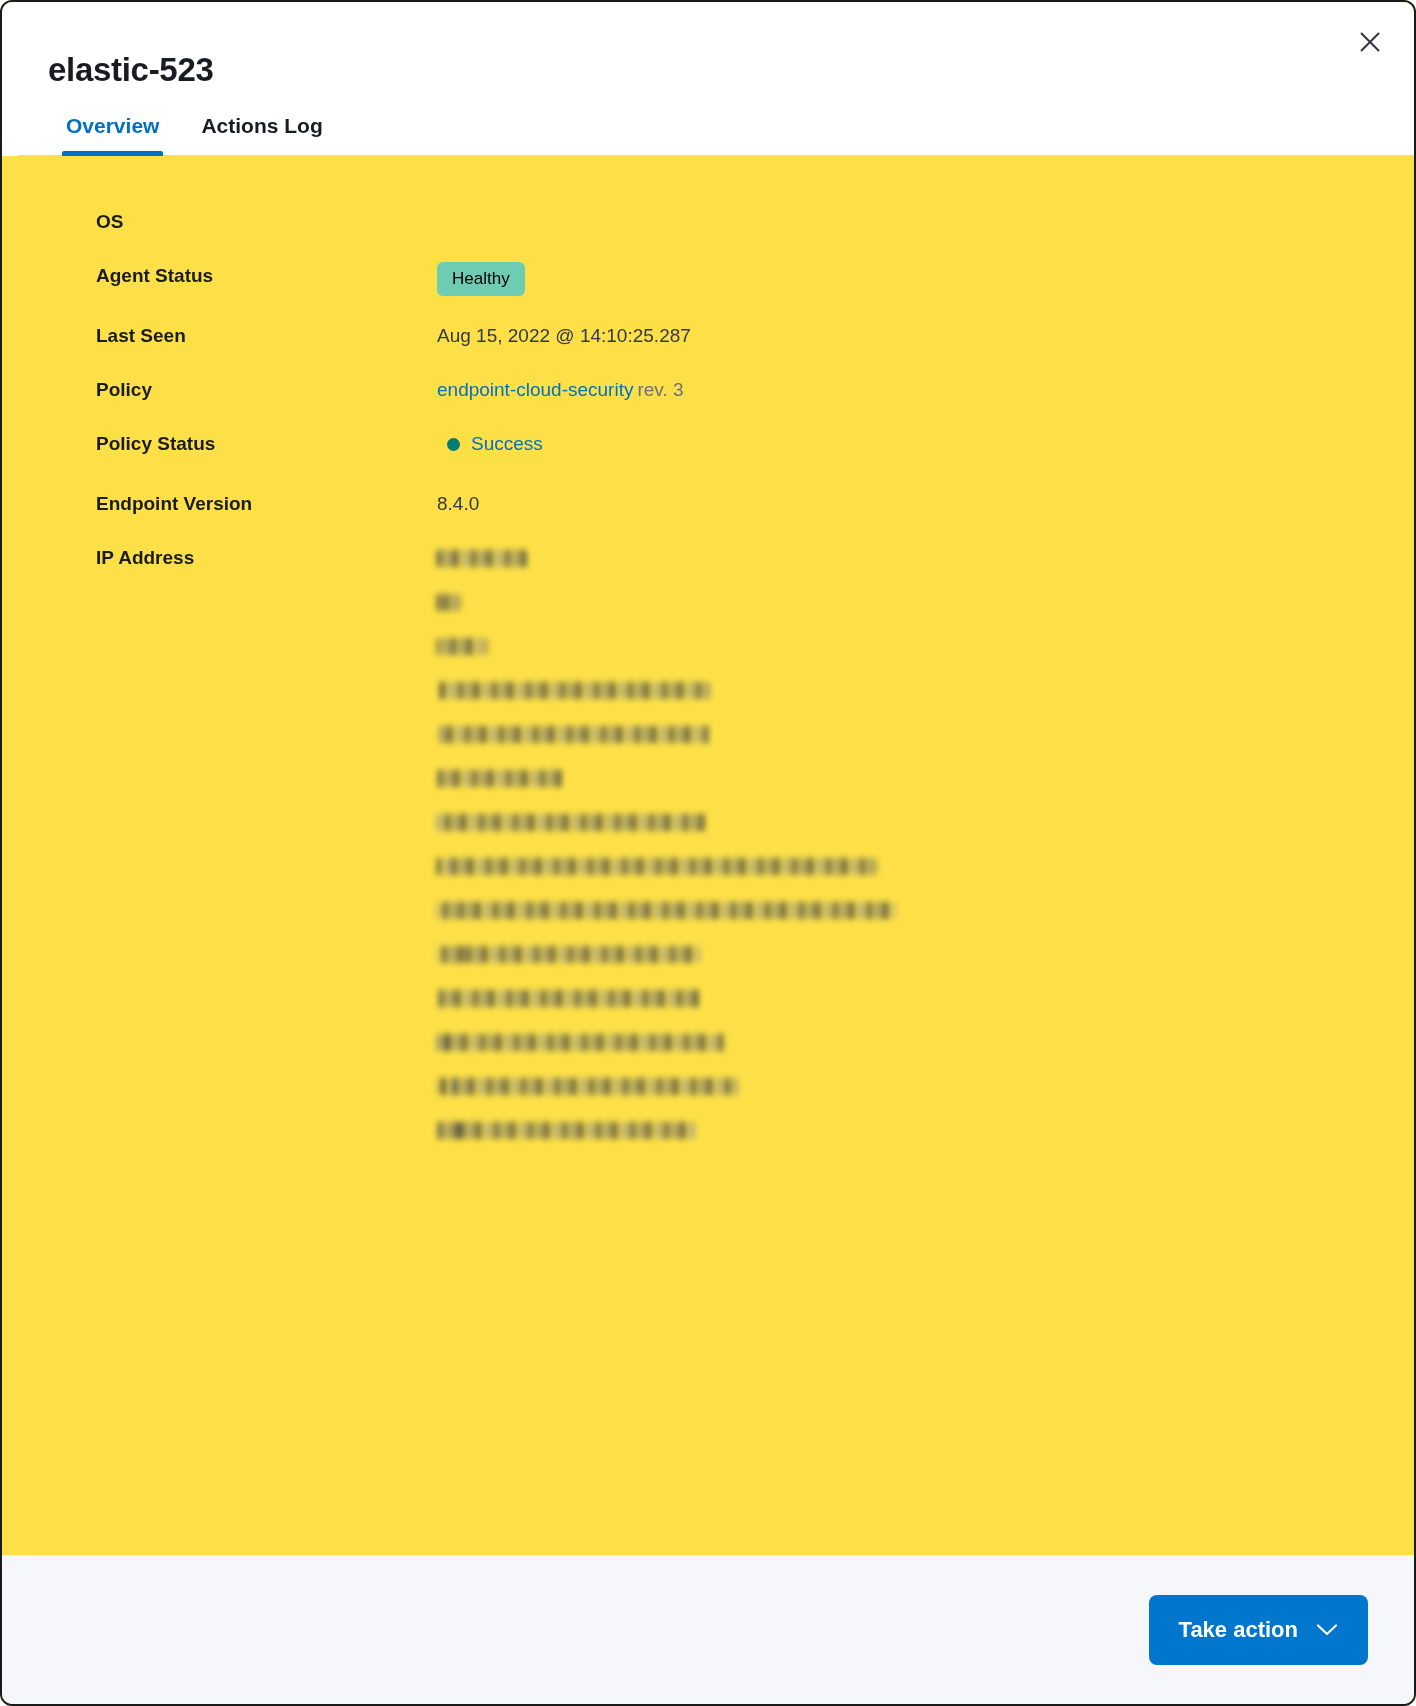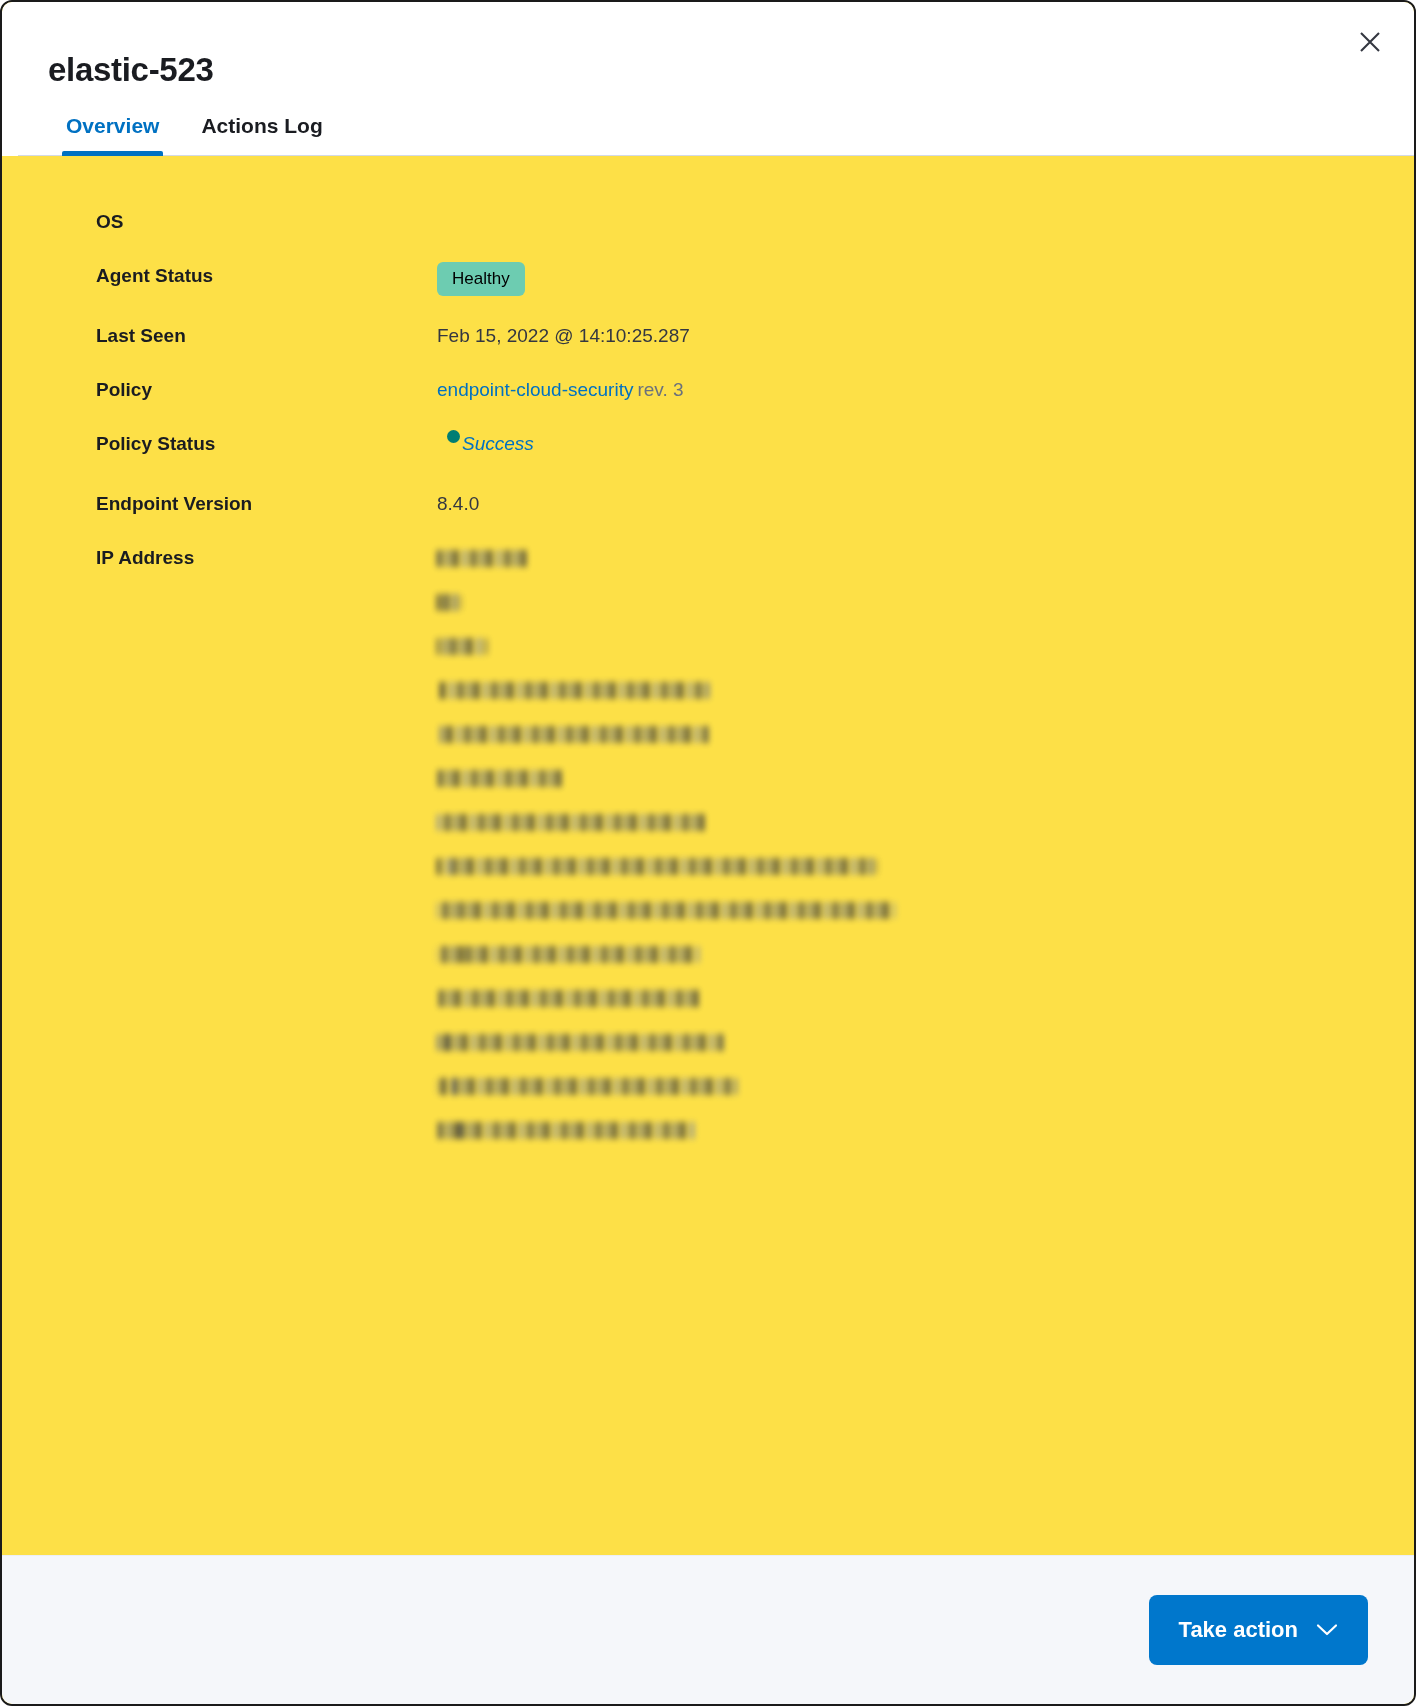--- a/index.html
+++ b/index.html
@@ -147,23 +147,23 @@
     cursor: pointer;
   }
   .policy-rev {
     color: #6a717d;
     font-size: 19px;
     margin-left: 4px;
   }
 
   .status-line {
     display: flex;
-    gap: 2px;
+    align-items: center;
+    gap: 11px;
     padding-left: 10px;
-    font-style: italic;
   }
   .status-dot {
     width: 13px;
     height: 13px;
     border-radius: 50%;
     background: #017d73;
     flex: 0 0 auto;
   }
   .status-text {
     color: #0071c2;
@@ -261,21 +261,21 @@
 
       <div class="detail-row">
         <div class="detail-label">Agent Status</div>
         <div class="detail-value">
           <span class="badge">Healthy</span>
         </div>
       </div>
 
       <div class="detail-row">
         <div class="detail-label">Last Seen</div>
-        <div class="detail-value">Feb 15, 2022 @ 14:10:25.287</div>
+        <div class="detail-value">Aug 15, 2022 @ 14:10:25.287</div>
       </div>
 
       <div class="detail-row">
         <div class="detail-label">Policy</div>
         <div class="detail-value">
           <a class="policy-link">endpoint-cloud-security</a><span class="policy-rev">rev. 3</span>
         </div>
       </div>
 
       <div class="detail-row">

